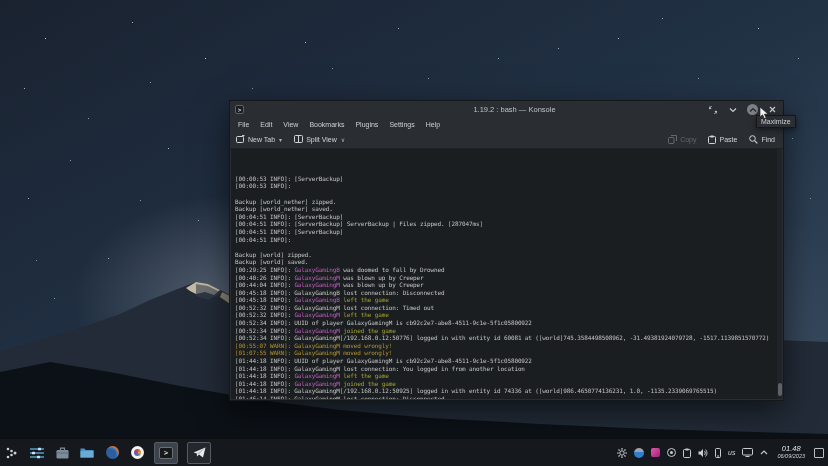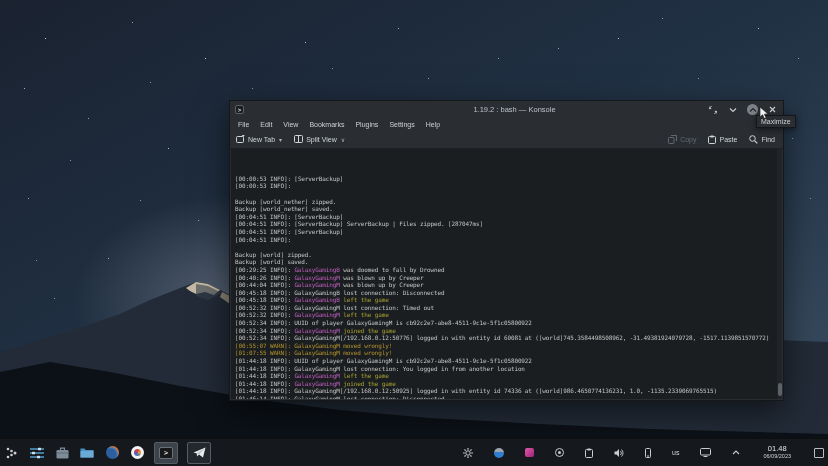--- a/index.html
+++ b/index.html
@@ -77,21 +77,21 @@
     background:#2a2e33; border:1px solid #14171a; color:#ced2d6; font-size:7px;
     white-space:nowrap; z-index:30; box-shadow:0 2px 6px rgba(0,0,0,.5); }
   .mouse-cursor { position:absolute; left:759px; top:107px; z-index:40; }
 
   
   .taskbar { position:absolute; left:0; bottom:0; width:828px; height:28px;
     background:rgba(22,25,29,.96); border-top:1px solid #0c0e10;
     display:flex; align-items:center; padding:0 4px; z-index:20; }
   .tb-left { display:flex; align-items:center; gap:9px; }
   .tb-flex { flex:1; }
-  .tb-rightgrp { display:flex; align-items:center; gap:21px; }
+  .tb-rightgrp { display:flex; align-items:center; gap:7px;font-style:italic; }
   .lch { width:16px; height:16px; display:flex; align-items:center; justify-content:center; }
   .task { width:24px; height:22px; border:1px solid #565c63; border-radius:2px;
     display:flex; align-items:center; justify-content:center; }
   .task.active { background:#3d434a; }
   .task.inactive { background:#24282d; }
   .konsole-glyph { width:14px; height:12px; background:#17191b; border:1px solid #6a7076;
     border-radius:2px; color:#dfe3e6; font:bold 7px/10px "DejaVu Sans Mono", monospace;
     text-align:center; }
   .tray-ic { display:flex; align-items:center; justify-content:center; }
   .kbd-label { font-size:7px; color:#d2d6d9; }

